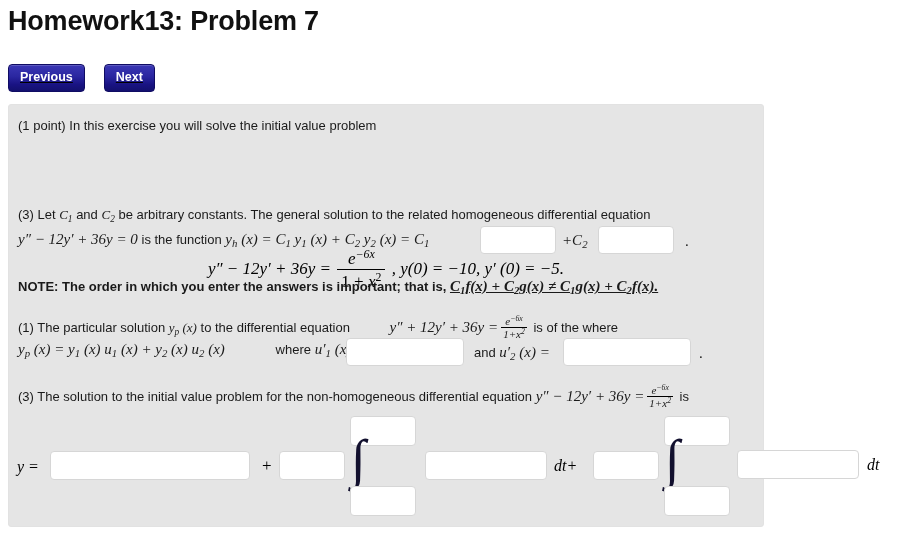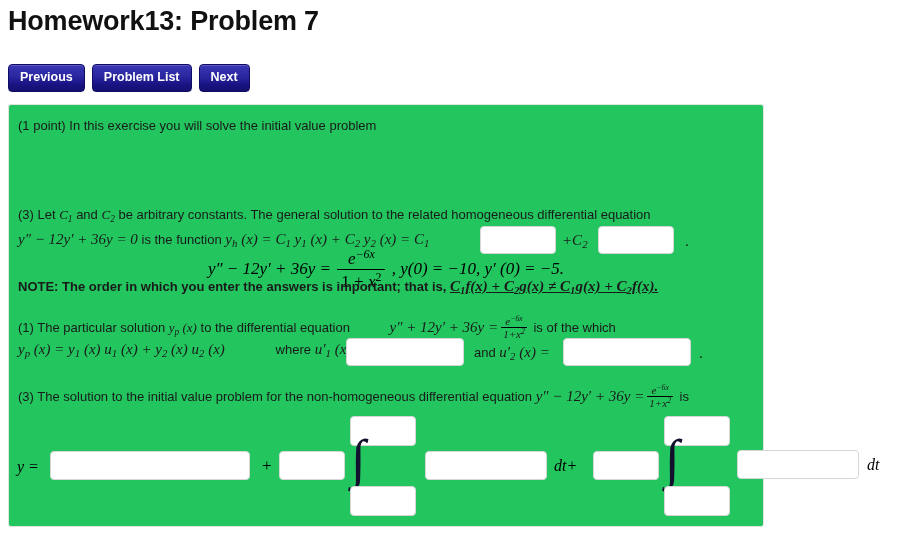--- a/index.html
+++ b/index.html
@@ -27,21 +27,22 @@
     color: #111111;
     white-space: nowrap;
   }
 
   
   .nav-bar {
     position: absolute;
     left: 8px;
     top: 64px;
     display: flex;
-    gap: 7px;
+    gap: 19px;
+    text-decoration: underline;
   }
   .nav-btn {
     background: linear-gradient(to bottom, #3a37b4 0%, #2a26a0 45%, #191383 75%, #13106e 100%);
     color: #ffffff;
     border: 1px solid #100c63;
     border-radius: 4px;
     font-size: 12.5px;
     font-weight: bold;
     padding: 6px 11px 7px 11px;
     line-height: 13px;
@@ -51,21 +52,21 @@
     font-family: "Liberation Sans", sans-serif;
   }
 
   
   .panel {
     position: absolute;
     left: 8px;
     top: 104px;
     width: 754px;
     height: 421px;
-    background: #22c55e;
+    background: #e5e5e5;
     border: 1px solid #e2e2e2;
     border-radius: 3px;
   }
 
   
   .row {
     position: absolute;
     font-size: 13px;
     color: #1a1a1a;
     white-space: nowrap;
@@ -189,21 +190,20 @@
     font-size: 17px;
   }
 </style>
 </head>
 <body>
 
 <div class="page-title">Homework13: Problem 7</div>
 
 <div class="nav-bar">
   <button class="nav-btn">Previous</button>
-  <button class="nav-btn">Problem List</button>
   <button class="nav-btn">Next</button>
 </div>
 
 <div class="panel">
 
   <div class="row" style="left:9px; top:13px;">(1 point) In this exercise you will solve the initial value problem</div>
 
   <div class="display-eq">
     <span class="ital">y″ − 12y′ + 36y =</span>
     <span class="frac">
@@ -227,21 +227,21 @@
 
   <input class="ansbox abs" type="text" style="left: 589px; top: 121px; width: 76px; height: 28px;" value="">
 
   <div class="row mr" style="left:676px; top:128px; font-size:15px;">.</div>
 
   <div class="row note-row" style="left:9px; top:173px;">
     <span>NOTE: The order in which you enter the answers is important; that is, </span><span class="m" style="font-size:15px;text-decoration:underline;">C<sub>1</sub>f(x) + C<sub>2</sub>g(x) ≠ C<sub>1</sub>g(x) + C<sub>2</sub>f(x).</span>
   </div>
 
   <div class="row" style="left:9px; top:211px;">
-    <span>(1) The particular solution </span><span class="m">y<sub>p</sub> (x)</span><span> to the differential equation </span><span class="m" style="font-size:15px;margin-left:36px;">y″ + 12y′ + 36y =</span><span class="ifrac"><span class="num">e<sup>−6x</sup></span><span class="den">1+x<sup>2</sup></span></span><span> is of the which</span>
+    <span>(1) The particular solution </span><span class="m">y<sub>p</sub> (x)</span><span> to the differential equation </span><span class="m" style="font-size:15px;margin-left:36px;">y″ + 12y′ + 36y =</span><span class="ifrac"><span class="num">e<sup>−6x</sup></span><span class="den">1+x<sup>2</sup></span></span><span> is of the where</span>
   </div>
 
   <div class="row m" style="left:9px; top:236px; font-size:15px;">
     y<sub>p</sub> (x) = y<sub>1</sub> (x) u<sub>1</sub> (x) + y<sub>2</sub> (x) u<sub>2</sub> (x) <span style="font-family:'Liberation Sans',sans-serif;font-style:normal;font-size:13px;margin-left:47px;">where</span> u′<sub>1</sub> (x) =
   </div>
 
   <input class="ansbox abs" type="text" style="left: 337px; top: 233px; width: 118px; height: 28px;" value="">
 
   <div class="row" style="left:465px; top:239px;">
     <span style="font-size:13px;">and </span><span class="m" style="font-size:15px;">u′<sub>2</sub> (x) =</span>

